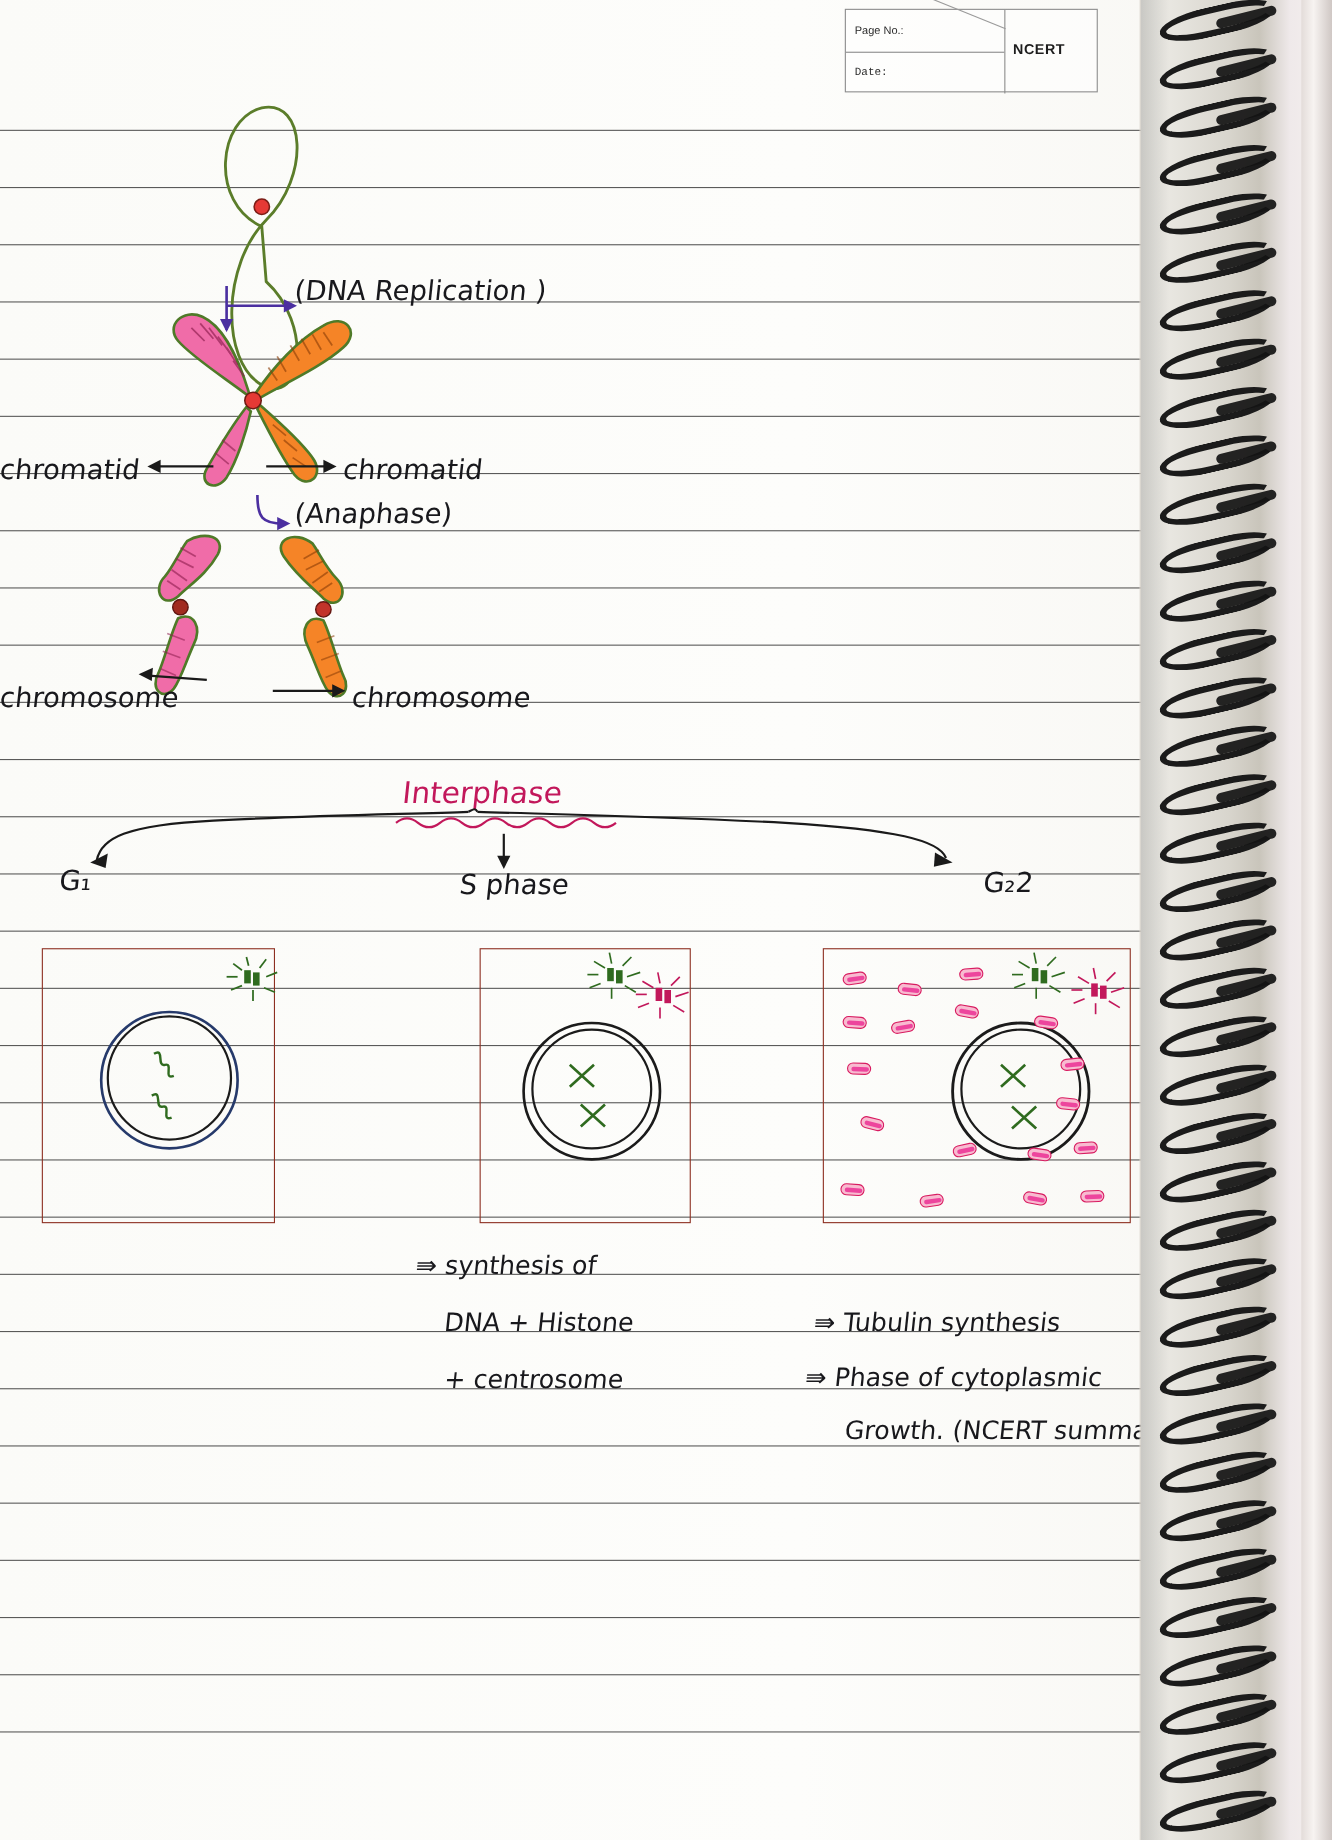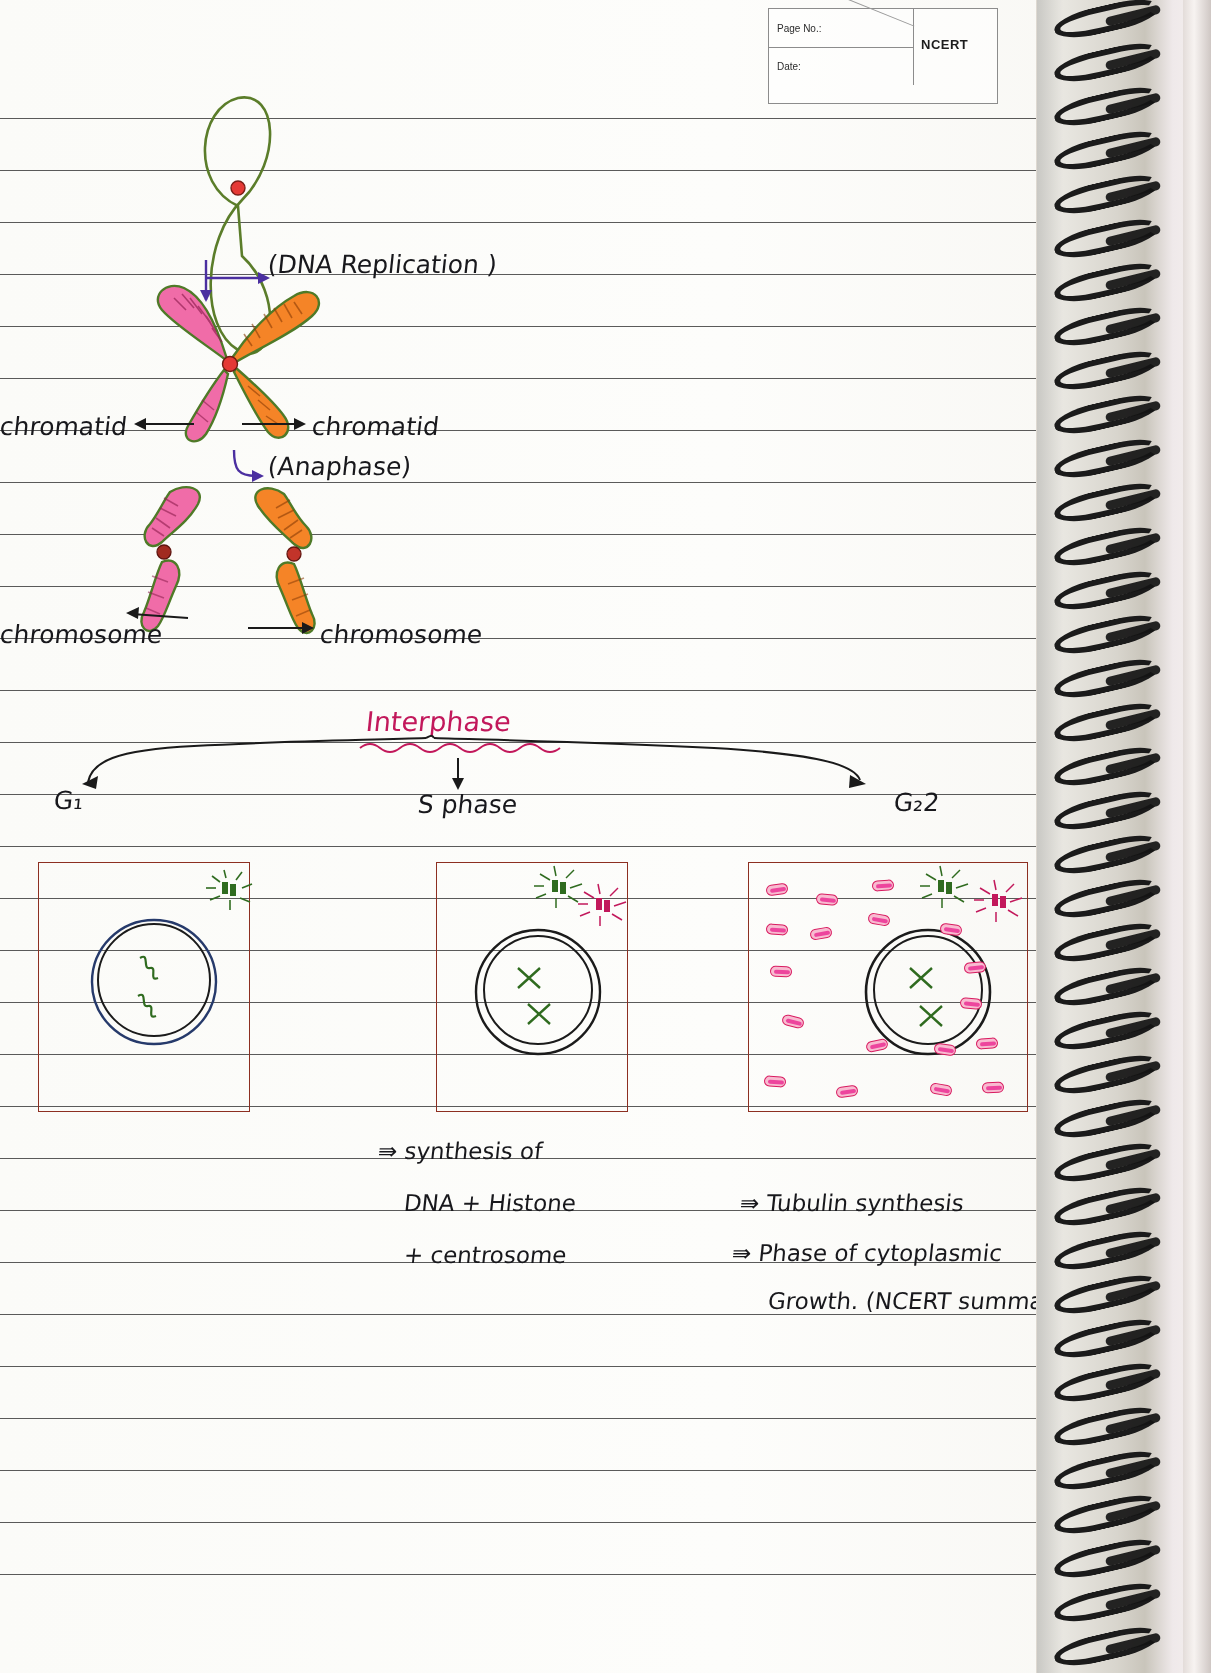--- a/index.html
+++ b/index.html
@@ -44,33 +44,33 @@
     border-right-color:transparent;
     transform:rotate(-13deg);
   }
   .coil:after{
     content:""; position:absolute; left:52px; top:9px; width:56px; height:9px;
     background:#141414; border-radius:6px; transform:rotate(-14deg);
     opacity:.92;
   }
   
   #stamp {
-    position:absolute; left:768px; top:8px; width:230px; height:96px;
+    position:absolute; left:768px; top:8px; width:230px; height:76px;
     border:1px solid #8c8c8c; background:rgba(255,255,255,.55);
     font-family:"Liberation Sans", sans-serif;
   }
   #stamp .rowline {
     position:absolute; left:0; top:38px; width:144px; height:1px; background:#8c8c8c;
   }
   #stamp .vline {
     position:absolute; left:144px; top:0; width:1px; height:76px; background:#8c8c8c;
   }
   #stamp .lbl { position:absolute; left:8px; font-size:10px; color:#2b2b2b; }
   #stamp .lbl.page { top:14px; }
-  #stamp .lbl.date { top:52px; }
+  #stamp .lbl.date { top:52px;font-family:Liberation Mono, monospace; }
   #stamp .brand {
     position:absolute; left:152px; top:28px; font-size:13px; font-weight:bold;
     color:#1d1d1d; letter-spacing:.5px;
   }
   #stamp .diag {
     position:absolute; left:70px; top:2px; width:78px; height:1px;
     background:#9a9a9a; transform:rotate(22deg);
   }
   
   .hw {

